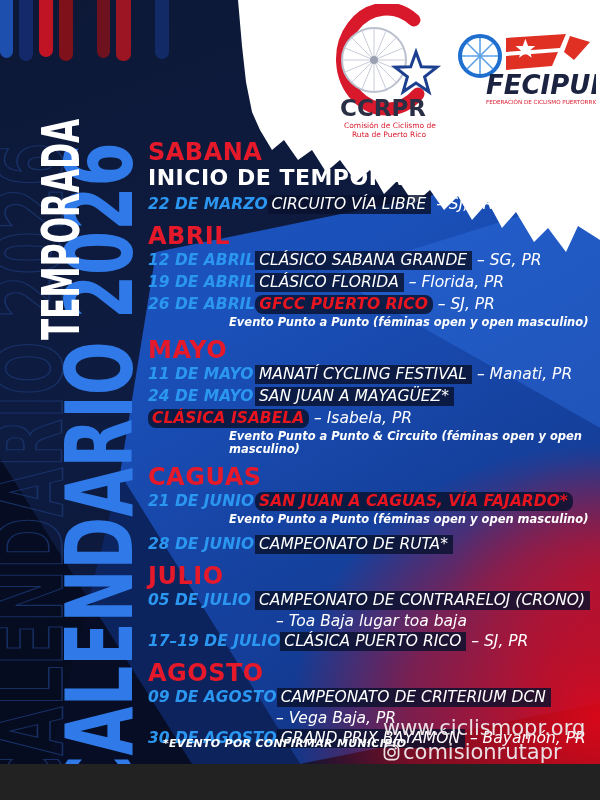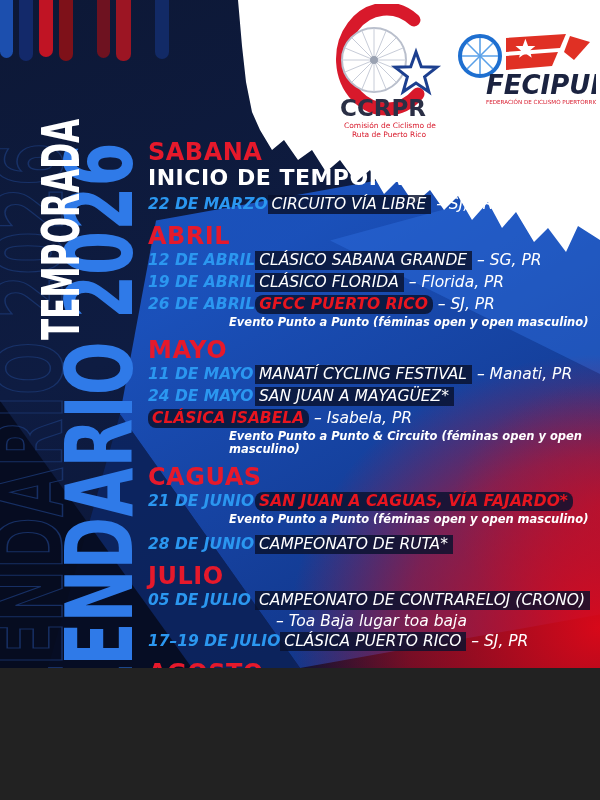--- a/index.html
+++ b/index.html
@@ -1,17 +1,17 @@
 <!DOCTYPE html>
 <html><head>
 <meta charset="utf-8">
 <style>
   html,body{margin:0;padding:0;background:#222;}
   .poster{
-    position:relative;width:600px;height:668px;overflow:hidden;
+    position:relative;width:600px;height:764px;overflow:hidden;
     background:linear-gradient(160deg,#0d1836 0%,#0e1c42 45%,#0a1230 100%);
     font-family:"DejaVu Sans", sans-serif;
   }
   
   .facet-a{position:absolute;inset:0;
     background:linear-gradient(150deg,#1c5ac8 0%,#1b53c0 40%,#143e9a 75%,#0f2e78 100%);
     clip-path:polygon(26% 33%,100% 21%,100% 92%,50% 100%,20% 62%);opacity:.95;}
   .facet-b{position:absolute;inset:0;background:#2e6ee0;
     clip-path:polygon(55% 36%,100% 25%,100% 56%);opacity:.45;}
   .facet-c{position:absolute;inset:0;background:#0d2a6e;

